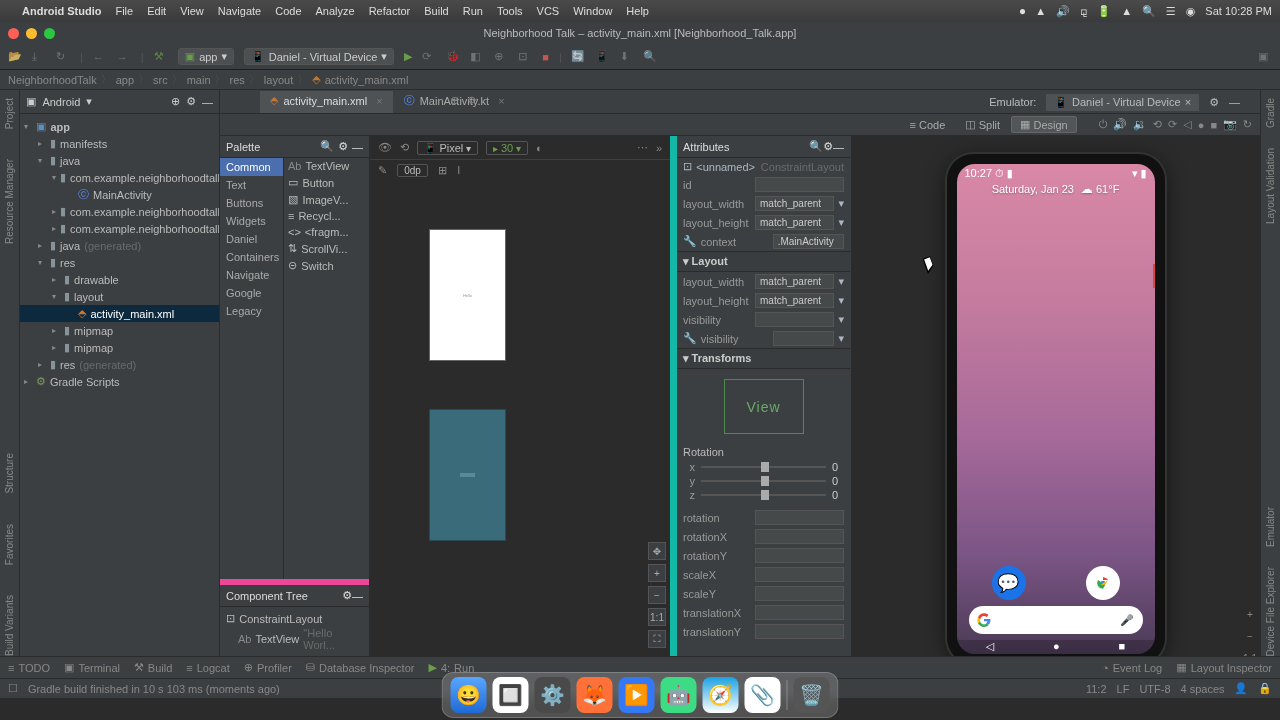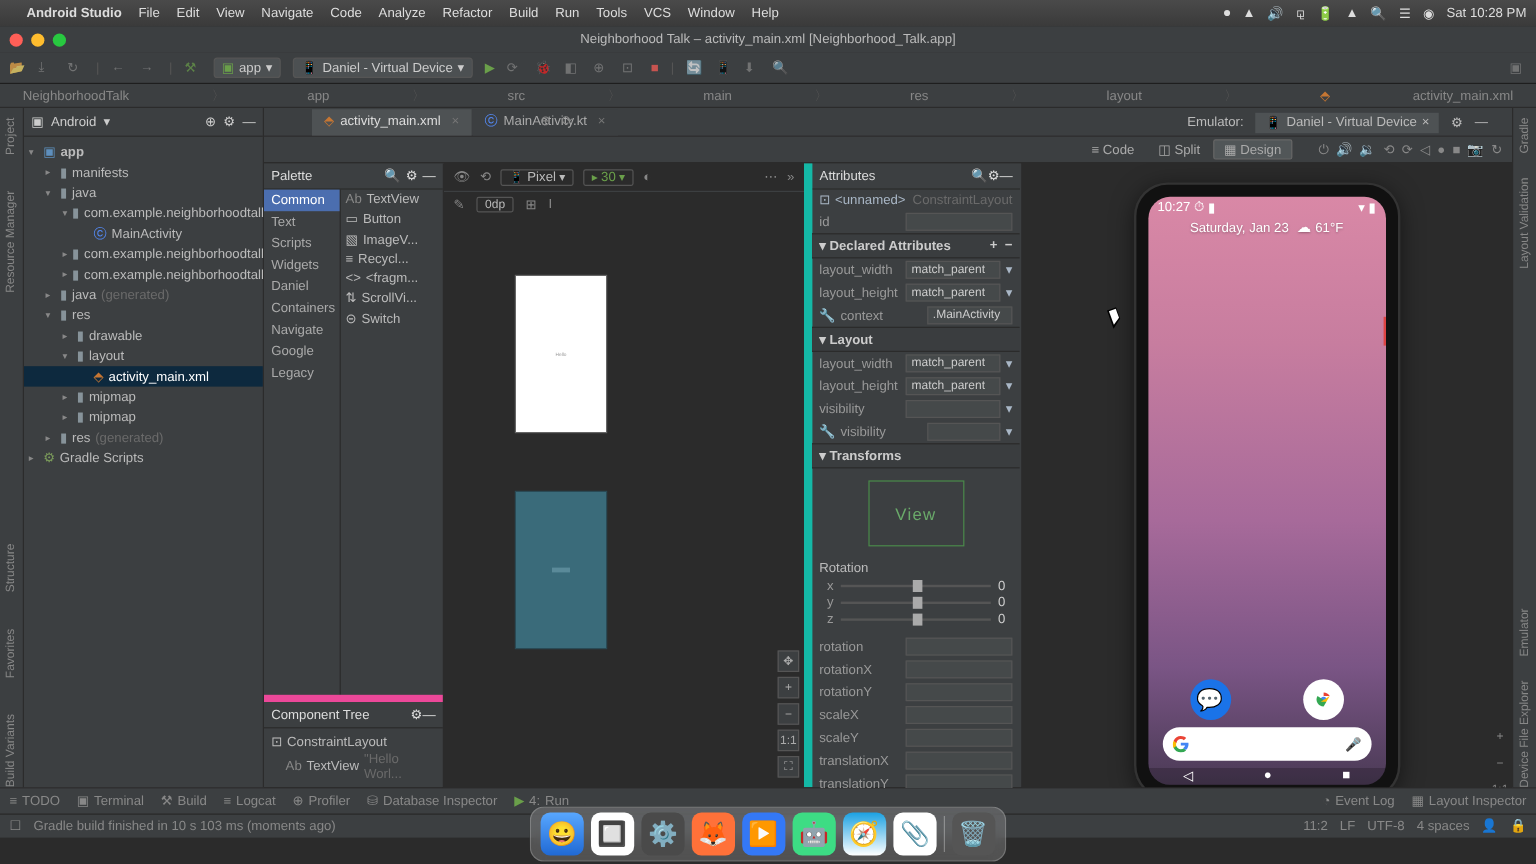--- a/index.html
+++ b/index.html
@@ -18,21 +18,21 @@
 .traffic .r { background: #ff5f57; } .traffic .y { background: #ffbd2e; } .traffic .g { background: #28c940; }
 
 
 .toolbar { height: 26px; background: #3c3f41; border-bottom: 1px solid #1e1e1e; display: flex; align-items: center; padding: 0 8px; gap: 10px; color: #888; }
 .tb-icon { width: 14px; height: 14px; display: inline-block; opacity: .7; }
 .run-config { display: flex; align-items: center; gap: 4px; background: #4c5052; border: 1px solid #555; padding: 1px 6px; border-radius: 3px; color: #ccc; }
 .run-green { color: #6a9f4a; }
 .run-red { color: #c75450; }
 
 
-.breadcrumbs { height: 20px; background: #3c3f41; border-bottom: 1px solid #2b2b2b; display: flex; align-items: center; padding: 0 19px; color: #888; font-size: 10px; gap: 4px; justify-content: space-between; }
+.breadcrumbs { height: 20px; background: #3c3f41; border-bottom: 1px solid #2b2b2b; display: flex; align-items: center; padding: 0 8px; color: #888; font-size: 10px; gap: 4px; }
 .breadcrumbs span.sep { color: #555; }
 
 
 .main-row { display: flex; height: 566px; }
 
 
 .left-gutter { width: 20px; background: #3c3f41; border-right: 1px solid #2b2b2b; display: flex; flex-direction: column; align-items: center; padding-top: 8px; gap: 30px; }
 .gutter-text { writing-mode: vertical-rl; transform: rotate(180deg); color: #888; font-size: 10px; }
 
 
@@ -405,21 +405,21 @@
           <span>Palette</span>
           <span style="flex:1"></span>
           <span>🔍</span>
           <span>⚙</span>
           <span>—</span>
         </div>
         <div class="body">
           <div class="pal-cats">
             <div class="sel">Common</div>
             <div>Text</div>
-              <div>Scripts</div>
+              <div>Buttons</div>
             <div>Widgets</div>
               <div>Daniel</div>
             <div>Containers</div>
               <div>Navigate</div>
             <div>Google</div>
               <div>Legacy</div>
           </div>
           <div class="pal-items">
             <div>
                 <span style="color:#888">Ab</span>
@@ -513,21 +513,20 @@
         <div class="attr-body">
           <div class="attr-row">
               <span>⊡</span>
               <span style="flex:1">&lt;unnamed&gt;</span>
               <span class="muted">ConstraintLayout</span>
             </div>
           <div class="attr-row">
               <span class="k">id</span>
               <div class="v"></div>
             </div>
-          <div class="attr-section">▾ <span>Declared Attributes</span><span style="float:right">+ &nbsp;−</span></div>
           <div class="attr-row">
               <span class="k">layout_width</span>
               <div class="v">match_parent</div>
               <span>▾</span>
             </div>
           <div class="attr-row">
               <span class="k">layout_height</span>
               <div class="v">match_parent</div>
               <span>▾</span>
             </div>

